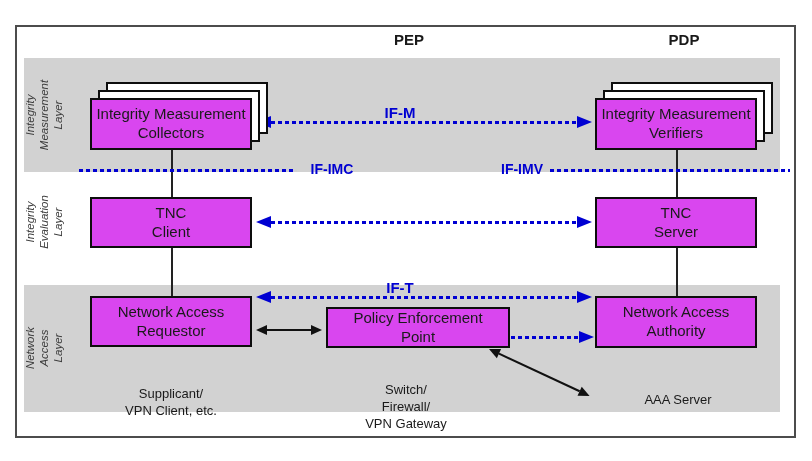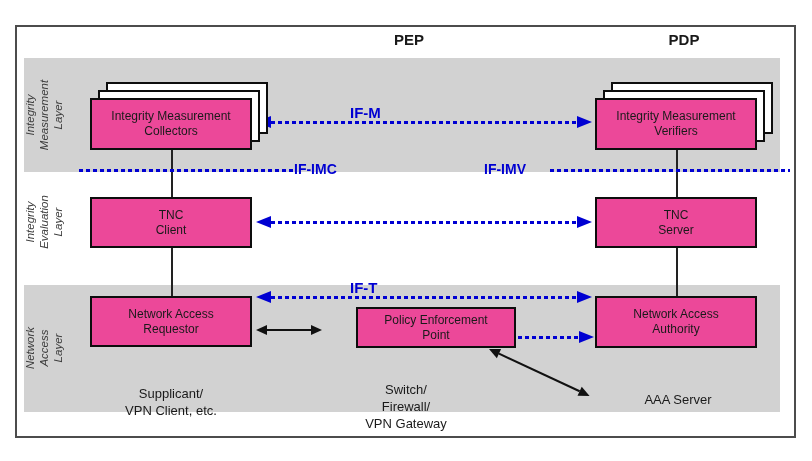--- a/index.html
+++ b/index.html
@@ -19,36 +19,36 @@
   }
   .abs{position:absolute;}
   .pre{white-space:pre-line;}
   .hdr{font-weight:bold;font-size:15px;text-align:center;width:100px;}
   .band{background:var(--band);left:7px;width:756px;}
   .rotlabel{
     width:120px;text-align:center;font-style:italic;font-size:11.5px;line-height:1.22;
     color:#3c3c3c;transform:translate(-50%,-50%) rotate(-90deg);
   }
   .node{
-    background:#ec4899;border:2px solid #0d0d0d;box-sizing:border-box;
+    background:#d946ef;border:2px solid #0d0d0d;box-sizing:border-box;
     display:flex;align-items:center;justify-content:center;text-align:center;
-    font-size:12px;line-height:1.25;
+    font-size:15px;line-height:1.25;
   }
   .stackcard{background:#fff;border:2px solid #0d0d0d;box-sizing:border-box;}
   .vline{width:2px;background:#222;}
   .arrow{display:flex;align-items:center;height:14px;}
   .dash{flex:1;height:3px;background:repeating-linear-gradient(90deg,var(--blue) 0 4px,transparent 4px 7px);}
   .dashbar{height:3px;background:repeating-linear-gradient(90deg,var(--blue) 0 4px,transparent 4px 7px);}
   .tri-l{width:0;height:0;border-style:solid;border-width:6px 15px 6px 0;border-color:transparent var(--blue) transparent transparent;}
   .tri-r{width:0;height:0;border-style:solid;border-width:6px 0 6px 15px;border-color:transparent transparent transparent var(--blue);}
   .barrow{display:flex;align-items:center;height:10px;}
   .bline{flex:1;height:2px;background:#111;}
   .btri-l{width:0;height:0;border-style:solid;border-width:5px 11px 5px 0;border-color:transparent #111 transparent transparent;}
   .btri-r{width:0;height:0;border-style:solid;border-width:5px 0 5px 11px;border-color:transparent transparent transparent #111;}
-  .iflabel{color:var(--blue);font-weight:bold;text-align:left;font-size:15px;}
+  .iflabel{color:var(--blue);font-weight:bold;text-align:center;font-size:15px;}
   .sub{font-size:13px;text-align:center;line-height:1.3;margin-top:27px;}
 </style>
 </head>
 <body>
 
 <div class="frame">
 
   <div class="abs hdr" style="left:105px;top:4px;margin-top:24px;">AR</div>
   <div class="abs hdr" style="left:342px;top:4px;">PEP</div>
   <div class="abs hdr" style="left:617px;top:4px;">PDP</div>
@@ -124,21 +124,21 @@
   <div class="abs node pre" style="left:578px;top:71px;width:162px;height:52px;">Integrity Measurement
 Verifiers</div>
 
   <div class="abs node pre" style="left:73px;top:170px;width:162px;height:51px;">TNC
 Client</div>
   <div class="abs node pre" style="left:578px;top:170px;width:162px;height:51px;">TNC
 Server</div>
 
   <div class="abs node pre" style="left:73px;top:269px;width:162px;height:51px;">Network Access
 Requestor</div>
-  <div class="abs node pre" style="left:309px;top:280px;width:160px;height:41px;margin-left:30px;">Policy Enforcement
+  <div class="abs node pre" style="left:309px;top:280px;width:184px;height:41px;">Policy Enforcement
 Point</div>
   <div class="abs node pre" style="left:578px;top:269px;width:162px;height:52px;">Network Access
 Authority</div>
 
   <div class="abs sub pre" style="left:74px;top:332px;width:160px;">Supplicant/
 VPN Client, etc.</div>
   <div class="abs sub" style="left:581px;top:338px;width:160px;">AAA Server</div>
   <div class="abs sub pre" style="left:309px;top:328px;width:160px;">Switch/
 Firewall/
 VPN Gateway</div>

